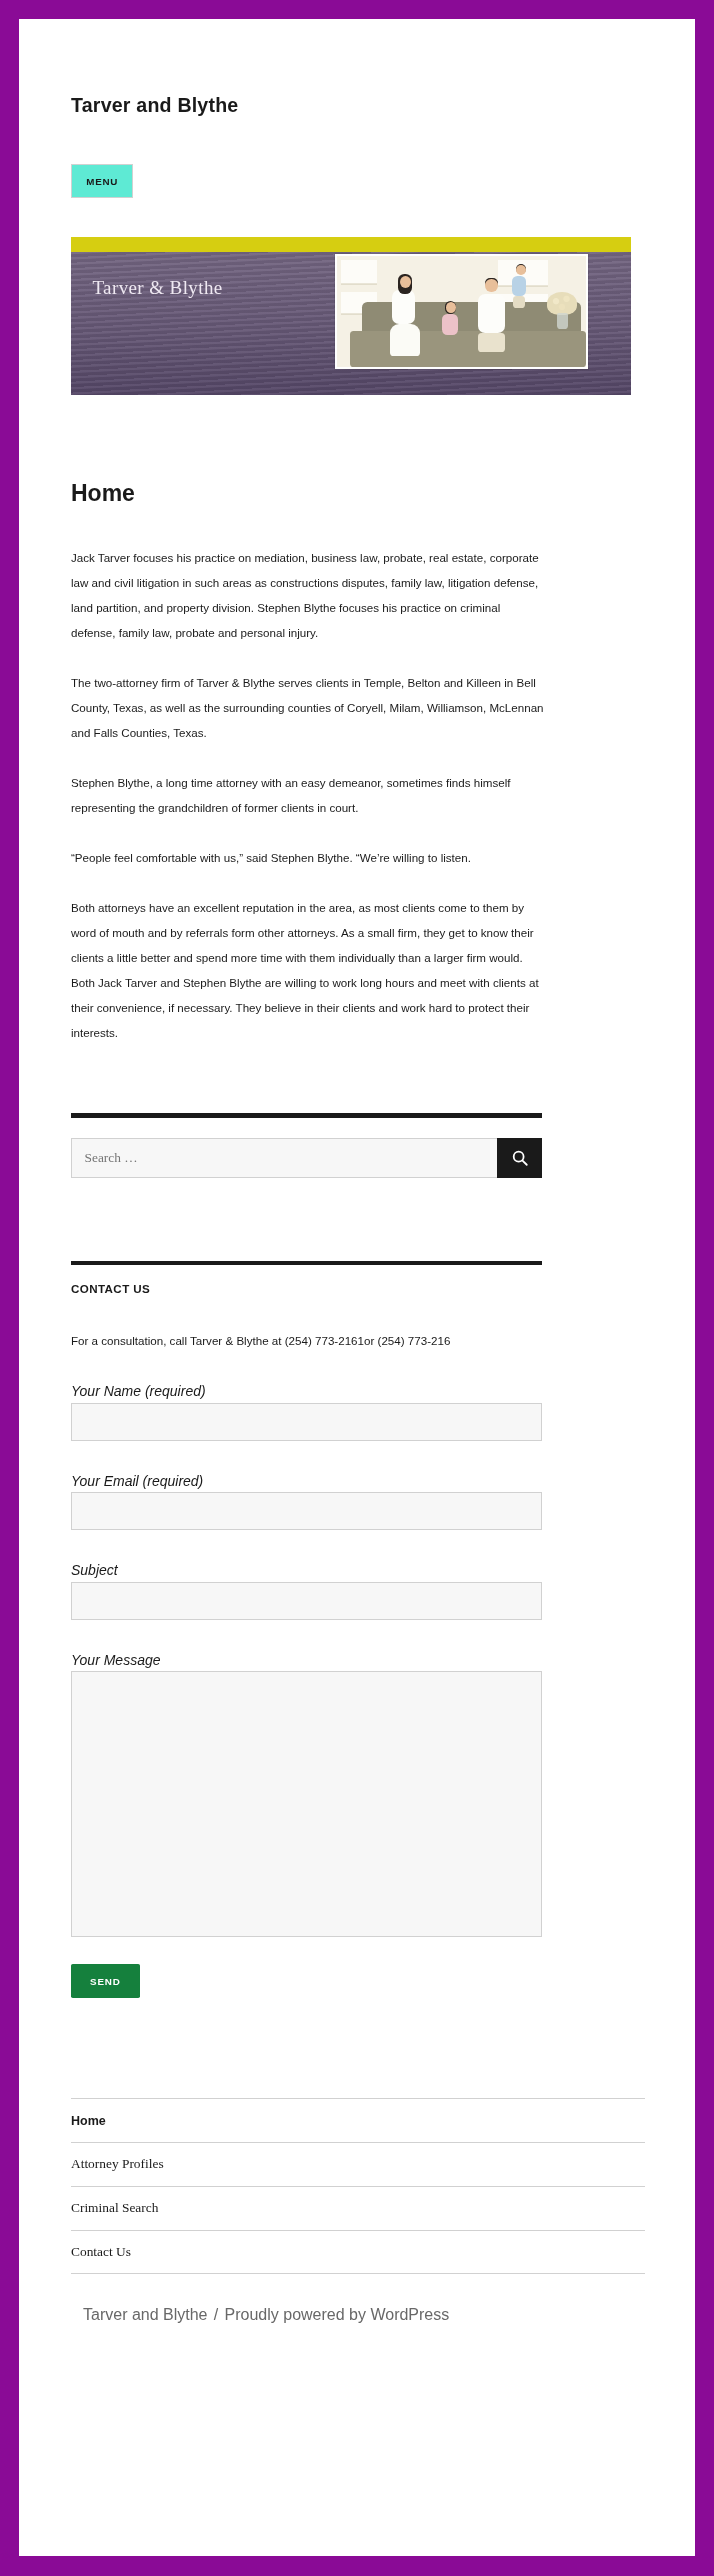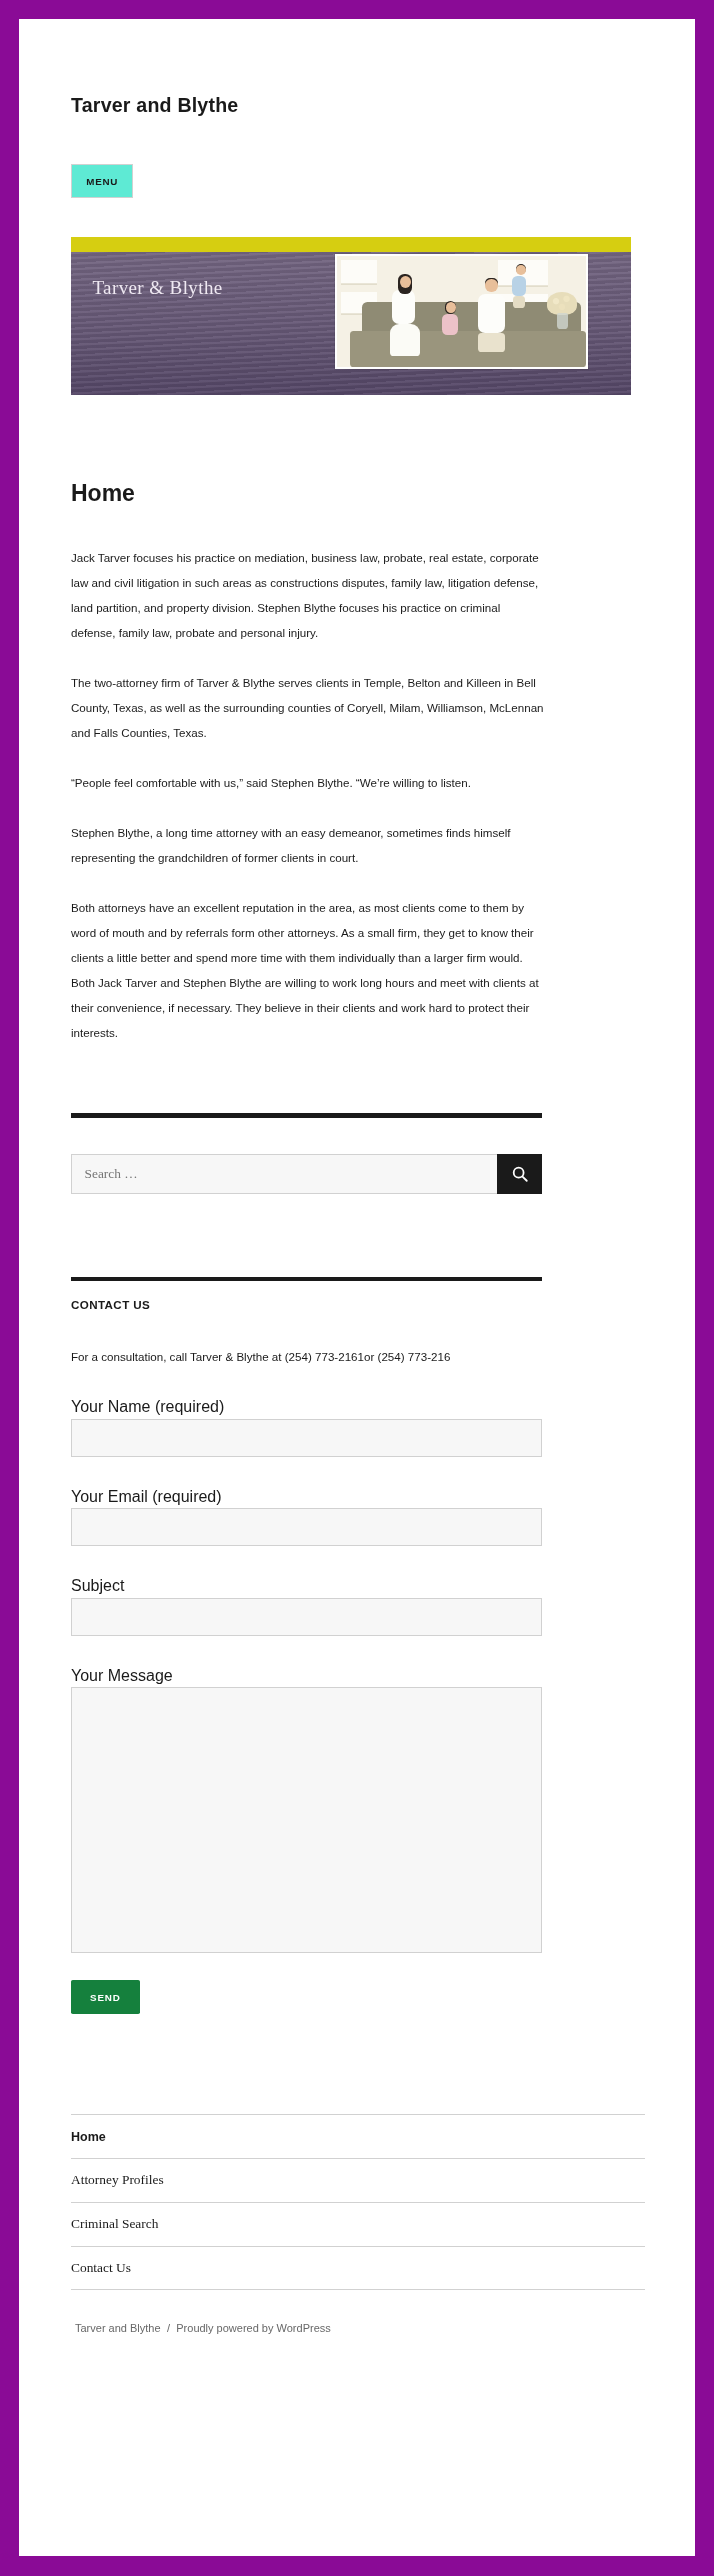--- a/index.html
+++ b/index.html
@@ -64,42 +64,42 @@
   
   .entry { width: 473px; }
   .page-title { font-size: 23px; font-weight: bold; line-height: 25px; margin: 87px 0 0; }
   .entry p { font-size: 11.6px; line-height: 25px; margin: 0 0 25px; }
   .entry p:first-of-type { margin-top: 39px; }
 
   
   .widget { width: 471px; }
   .widget-rule { height: 4.5px; background: #1a1a1a; }
   .search-widget { margin-top: 68px; }
-  .search-form { margin-top: 36px; display: flex; }
+  .search-form { margin-top: 20px; display: flex; }
   .search-input {
     flex: 1; height: 40px; box-sizing: border-box;
     background: #f7f7f7; border: 0.9px solid #d1d1d1; border-right: none;
     font-family: "Liberation Serif", serif; font-size: 13.4px; color: #1a1a1a;
     padding: 0 12.5px; outline: none;
   }
   .search-input::placeholder { color: #767676; opacity: 1; }
   .search-submit {
     width: 45px; height: 40px; background: #1a1a1a; border: none; cursor: pointer;
     display: flex; align-items: center; justify-content: center; padding: 0;
   }
   .contact-widget { margin-top: 83px; }
   .widget-title {
     margin: 15px 0 0; font-size: 11.6px; font-weight: bold; letter-spacing: 0.4px;
     line-height: 18px; text-transform: uppercase;
   }
   .contact-intro {
     margin: 36px 0 0; font-size: 11.6px; line-height: 13.4px;
     white-space: nowrap; overflow: hidden;
   }
-  .form-label { display: block; margin-top: 33px; font-size: 16px; line-height: 14.3px; }
+  .form-label { display: block; margin-top: 33px; font-size: 14px; line-height: 14.3px; font-style: italic; }
   .form-label.first { margin-top: 36px; }
   .form-input {
     display: block; margin-top: 4.5px; width: 100%; box-sizing: border-box; height: 38px;
     background: #f7f7f7; border: 0.9px solid #d1d1d1;
     font-family: "Liberation Sans", sans-serif; font-size: 12.5px; padding: 0 9px; outline: none;
   }
   .form-textarea {
     display: block; margin-top: 3.6px; width: 100%; box-sizing: border-box; height: 266px;
     background: #f7f7f7; border: 0.9px solid #d1d1d1; resize: none;
     font-family: "Liberation Sans", sans-serif; font-size: 12.5px; padding: 7.1px 9px; outline: none;
@@ -112,21 +112,21 @@
 
   
   .footer-nav { width: 574px; margin-top: 100px; }
   .footer-nav ul { list-style: none; margin: 0; padding: 0; border-top: 0.9px solid #d1d1d1; }
   .footer-nav li { border-bottom: 0.9px solid #d1d1d1; }
   .footer-nav a {
     display: block; padding: 13.4px 0; line-height: 16px; text-decoration: none; color: #1a1a1a;
     font-family: "Liberation Serif", serif; font-size: 13.4px;
   }
   .footer-nav li.current a { font-family: "Liberation Sans", sans-serif; font-size: 12.5px; font-weight: bold; }
-  .site-credit { margin: 32px 4px 36px; font-size: 11px; color: #686868; }
+  .site-credit { margin: 32px 12px 36px; font-size: 16px; color: #686868; }
   .site-credit .sep { margin: 0 6.3px; color: #686868; }
 </style>
 </head>
 <body>
 
 <div class="site">
   <div class="site-inner">
 
     <header class="site-header">
       <h1 class="site-title">Tarver and Blythe</h1>
@@ -170,22 +170,22 @@
             <div style="width:12.5px; height:12.5px; background:#e4dcc4; border-radius:3.6px; margin-left:0.9px;"></div>
           </div>
         </div>
       </div>
     </header>
 
     <main class="entry">
       <h1 class="page-title">Home</h1>
       <p>Jack Tarver focuses his practice on mediation, business law, probate, real estate, corporate law and civil litigation in such areas as constructions disputes, family law, litigation defense, land partition, and property division. Stephen Blythe focuses his practice on criminal defense, family law, probate and personal injury.</p>
       <p>The two-attorney firm of Tarver &amp; Blythe serves clients in Temple, Belton and Killeen in Bell County, Texas, as well as the surrounding counties of Coryell, Milam, Williamson, McLennan and Falls Counties, Texas.</p>
+      <p>Stephen Blythe, a long time attorney with an easy demeanor, sometimes finds himself representing the grandchildren of former clients in court.</p>
       <p>“People feel comfortable with us,” said Stephen Blythe. “We’re willing to listen.</p>
-      <p>Stephen Blythe, a long time attorney with an easy demeanor, sometimes finds himself representing the grandchildren of former clients in court.</p>
       <p>Both attorneys have an excellent reputation in the area, as most clients come to them by word of mouth and by referrals form other attorneys. As a small firm, they get to know their clients a little better and spend more time with them individually than a larger firm would. Both Jack Tarver and Stephen Blythe are willing to work long hours and meet with clients at their convenience, if necessary. They believe in their clients and work hard to protect their interests.</p>
     </main>
 
     <section class="widget search-widget">
       <div class="widget-rule"></div>
       <div class="search-form">
         <input class="search-input" type="text" placeholder="Search …" style="">
         <button class="search-submit">
           <span style="display:flex;">
             <svg width="18" height="18" viewBox="0 0 20 20">

